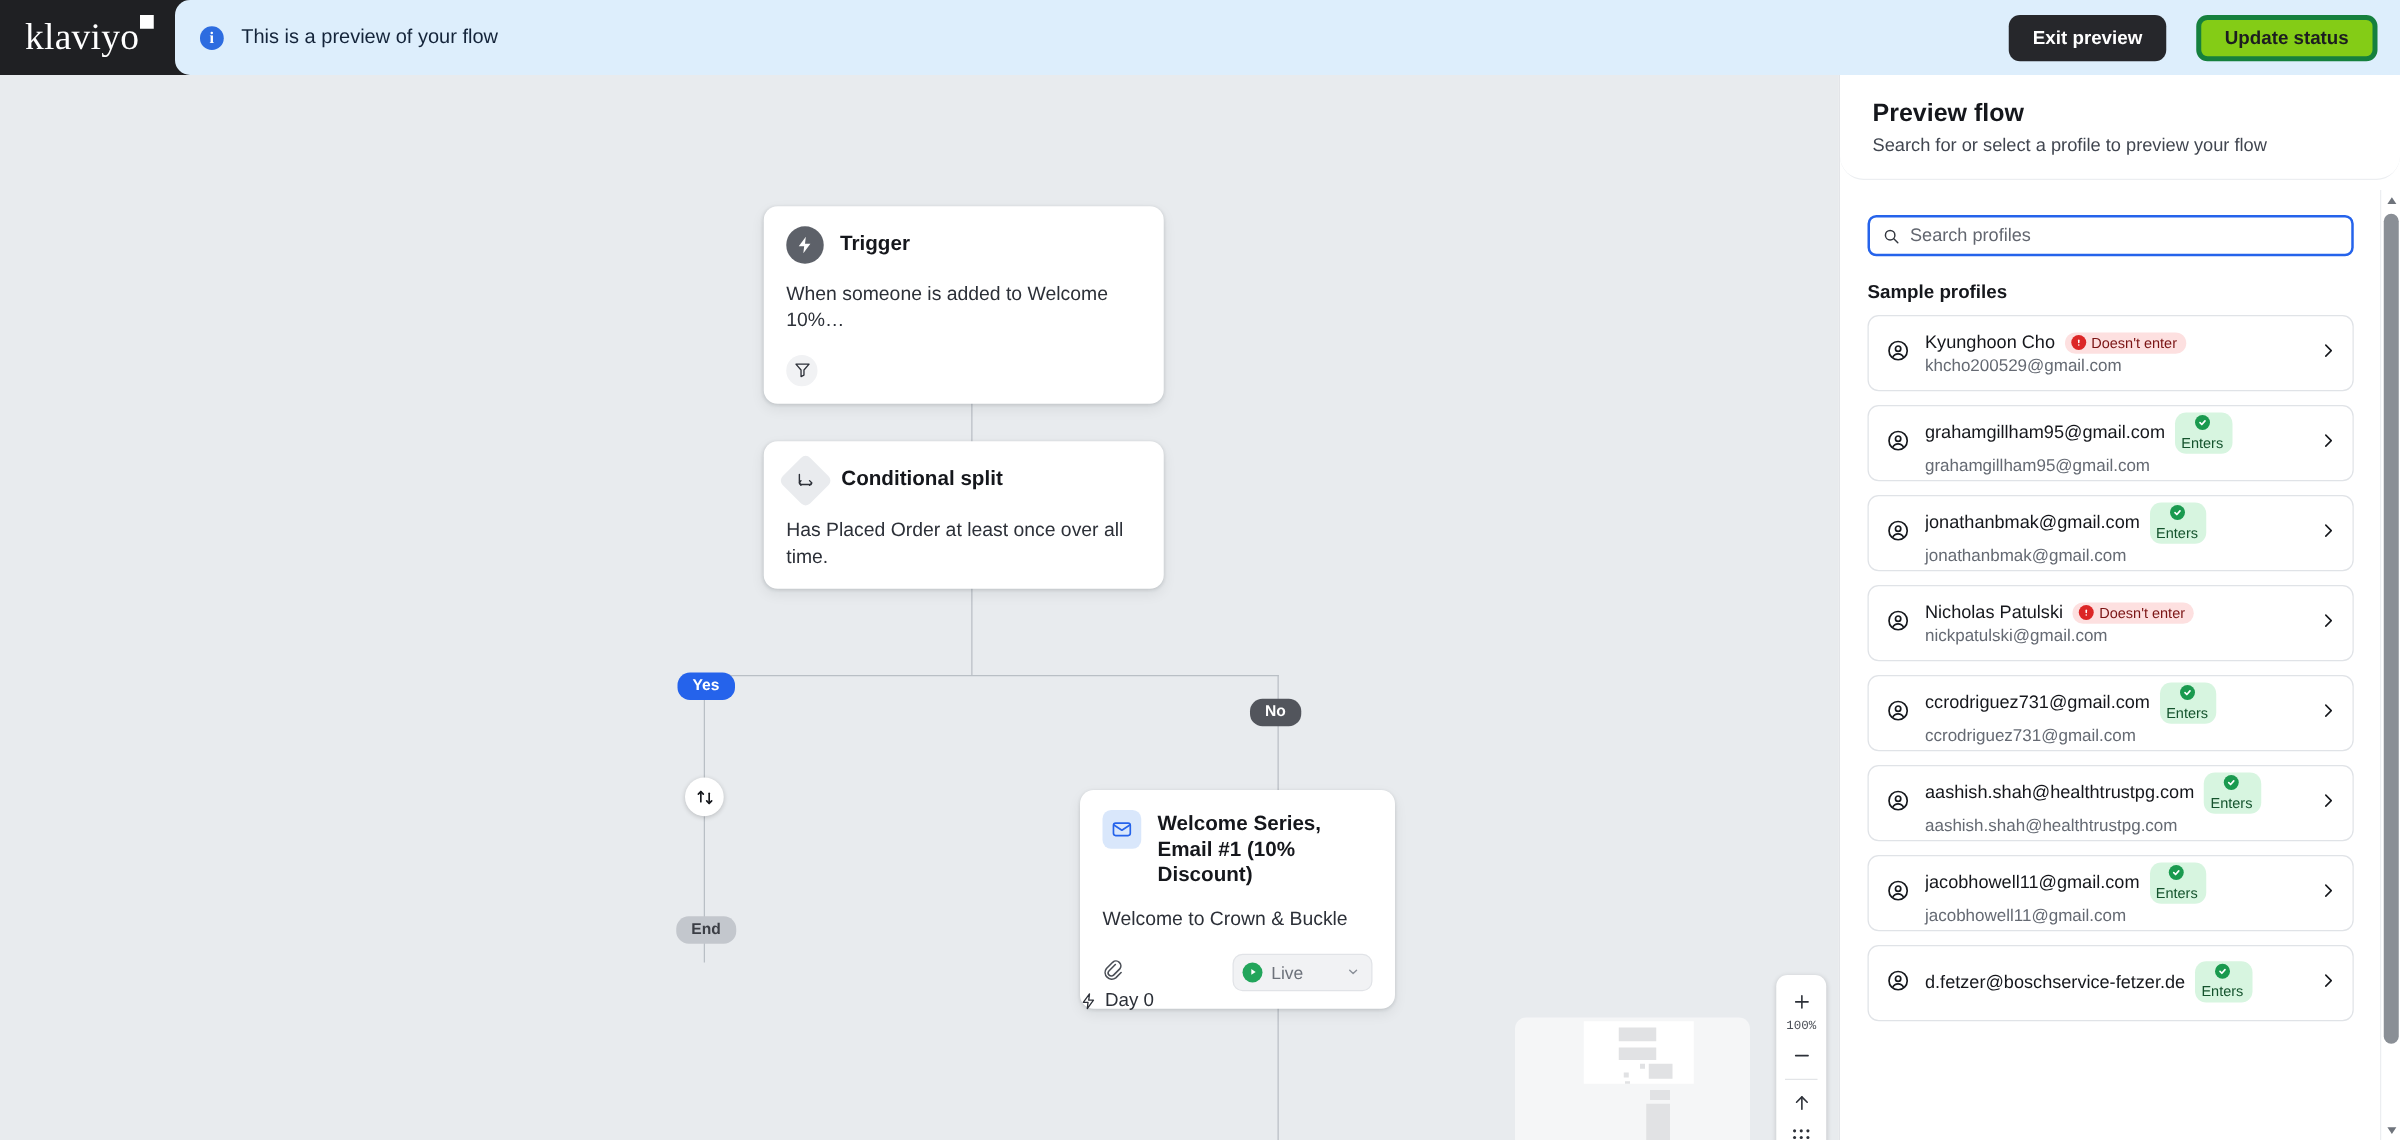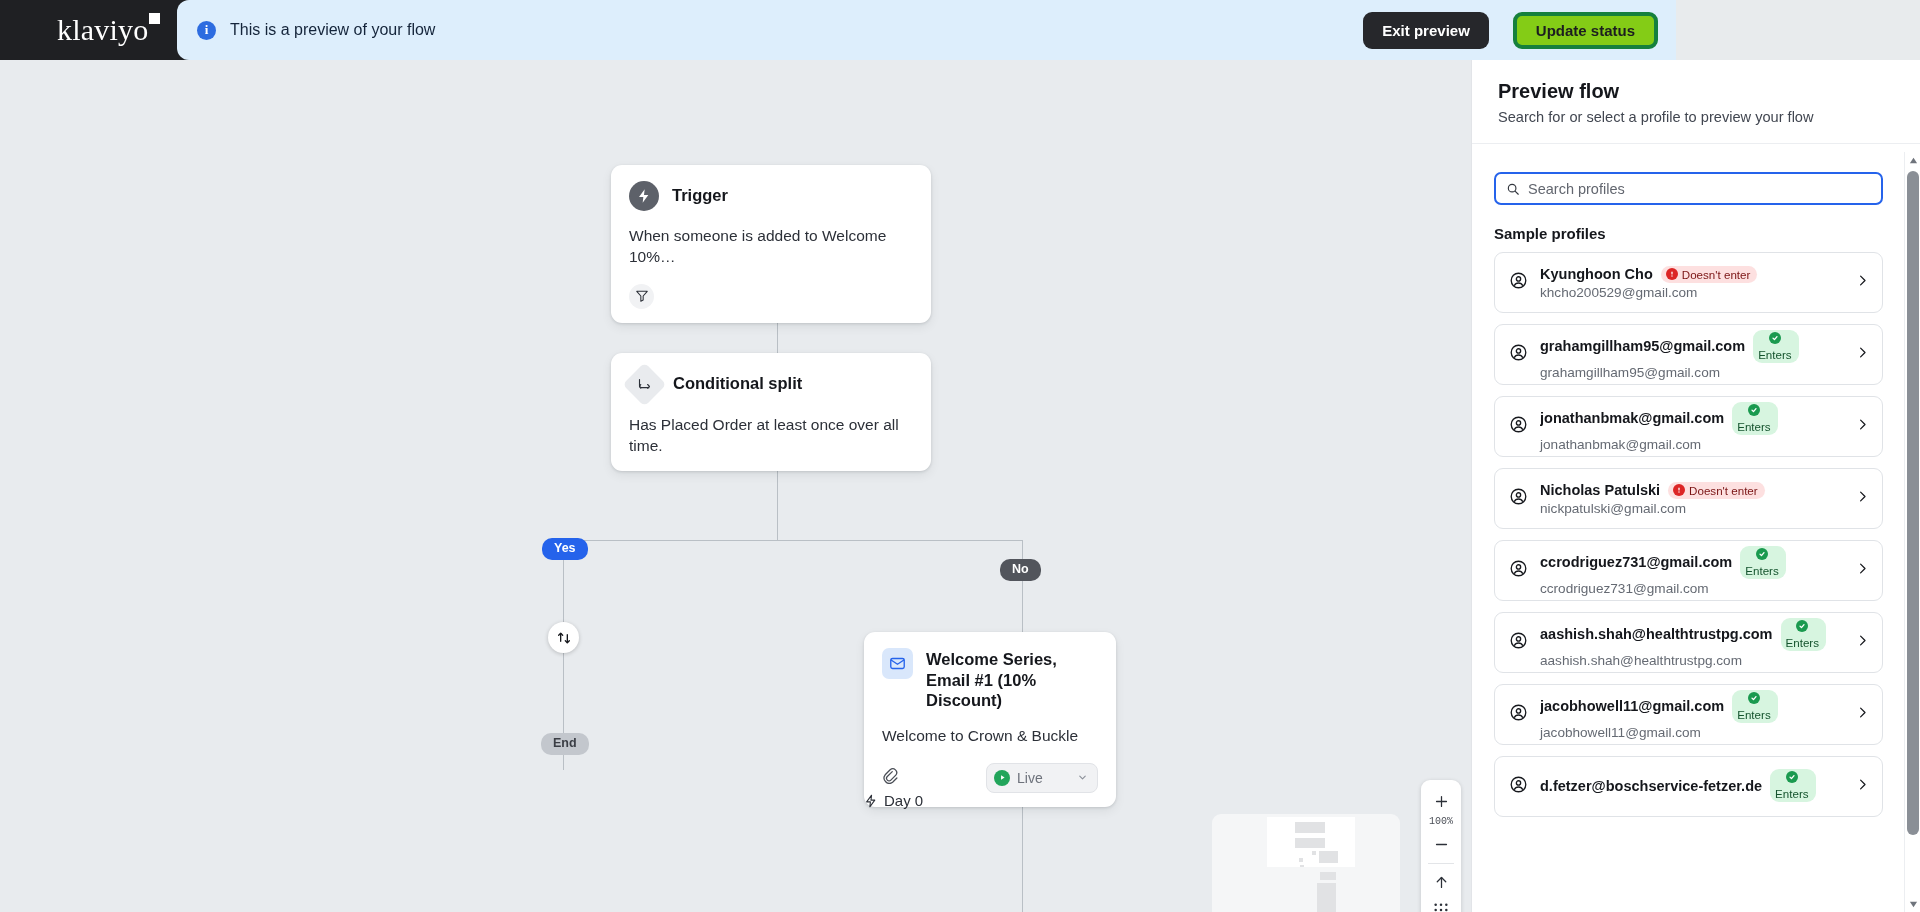--- a/index.html
+++ b/index.html
@@ -6,23 +6,23 @@
   html, body {
     width: 1920px; height: 912px;
     font-family: "Liberation Sans", sans-serif;
     overflow: hidden;
     background: #e8ebed;
   }
 
   
   .topbar {
     position: absolute; top: 0; left: 0;
-    width: 1676px; height: 60px;
+    width: 1920px; height: 60px;
     background: #1f2023;
-    display: flex; align-items: center; padding-left: 37px;
+    display: flex; align-items: center;
   }
   .logo {
     width: 140px; flex: 0 0 140px;
     padding-left: 20px;
     color: #fff;
     font-family: "Liberation Serif", serif;
     font-size: 30px; letter-spacing: .2px;
     position: relative; line-height: 1;
   }
   .logo-sq {
@@ -173,21 +173,21 @@
     font-size: 10px; color: #4b4f57; padding: 1px 0 3px 0;
   }
   .zdiv { width: 26px; height: 1px; background: #e3e5e8; margin: 5px 0 4px 0; }
 
   
   .panel {
     position: absolute; top: 60px; left: 1471px;
     width: 449px; height: 852px;
     background: #fff; border-left: 1px solid #e2e4e8;
   }
-  .panel-head { padding: 20px 26px 18px 26px; border-bottom: 1px solid #eceef1; }
+  .panel-head { padding: 20px 26px 18px 26px; border-bottom: 1px solid #eceef1; border-radius: 19px; }
   .panel-title { font-size: 20px; font-weight: bold; color: #15171c; }
   .panel-sub { font-size: 14.6px; color: #414650; margin-top: 6px; }
   .panel-scroll {
     position: absolute; top: 92px; left: 0;
     width: 433px; height: 760px; overflow: hidden;
     padding: 20px 22px 0 22px;
   }
   .search-wrap {
     height: 33px; border: 2px solid #2563eb; border-radius: 7px;
     display: flex; align-items: center; gap: 8px; padding: 0 10px;
@@ -206,21 +206,21 @@
   }
   .prow {
     height: 61px; border: 1px solid #e0e3e7; border-radius: 9px;
     display: flex; align-items: center; gap: 12px;
     padding: 0 12px 0 14px; margin-bottom: 11px;
     background: #fff; cursor: pointer;
   }
   .prow-txt { flex: 1 1 auto; min-width: 0; }
   .prow-l1 { display: flex; align-items: center; gap: 8px; }
   .pname {
-    font-size: 14.5px; font-weight: bold; color: #15171c;
+    font-size: 14.5px; font-weight: normal; color: #15171c;
     white-space: nowrap; overflow: hidden; text-overflow: ellipsis;
   }
   .pmail { font-size: 13.6px; color: #656a73; margin-top: 2px; }
   .tag {
     display: inline-flex; align-items: center; gap: 4px;
     border-radius: 9px; padding: 2px 7px 2px 5px;
     font-size: 11.6px; white-space: nowrap; flex: 0 0 auto;
   }
   .tag-enter { background: #d7f5e0; color: #14532d; flex-direction: column; }
   .tag-no    { background: #fde0e0; color: #7a1414; }

